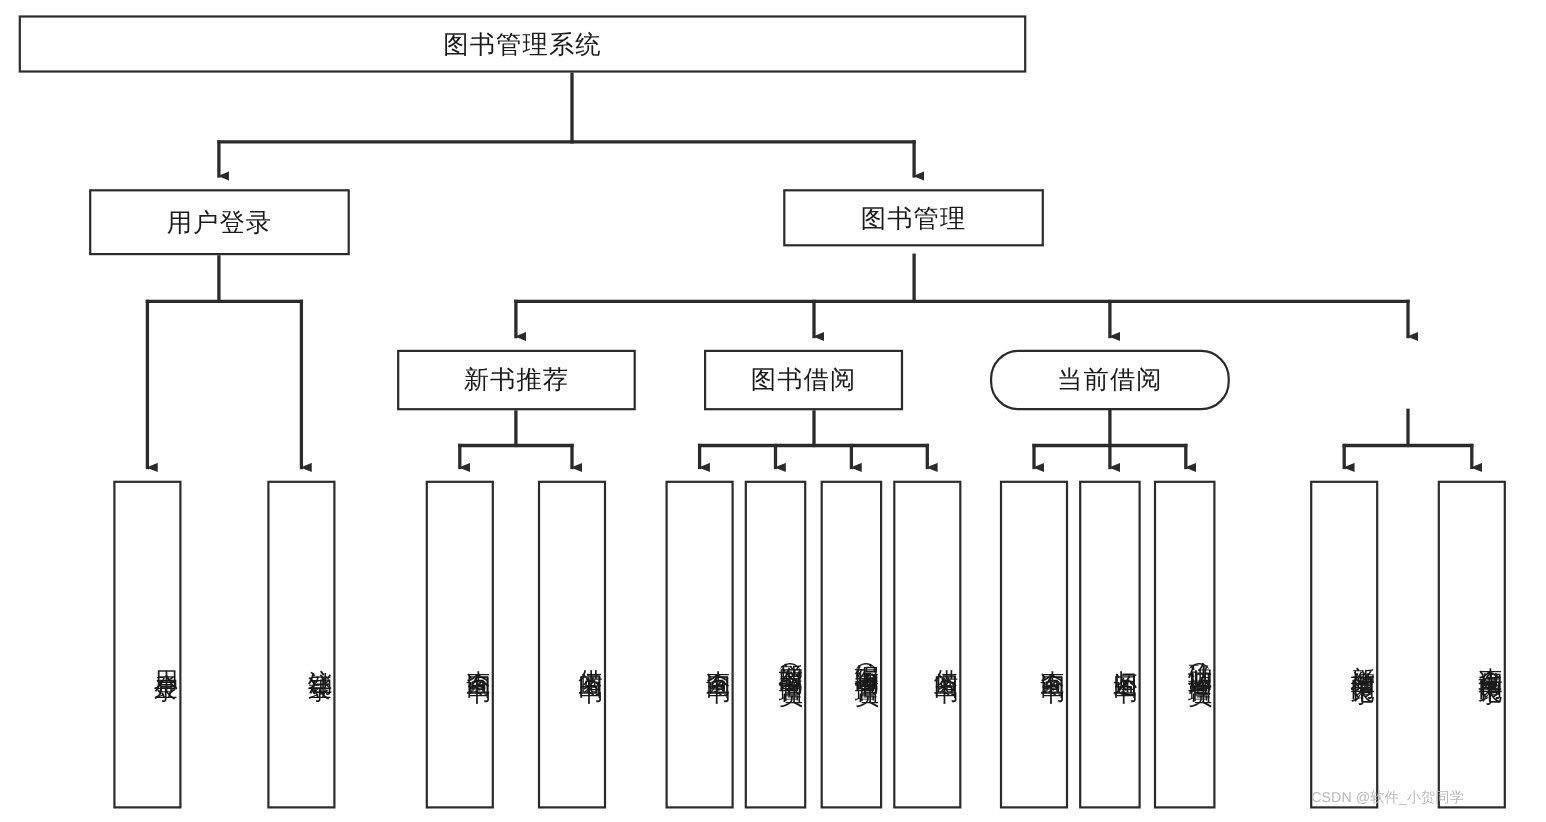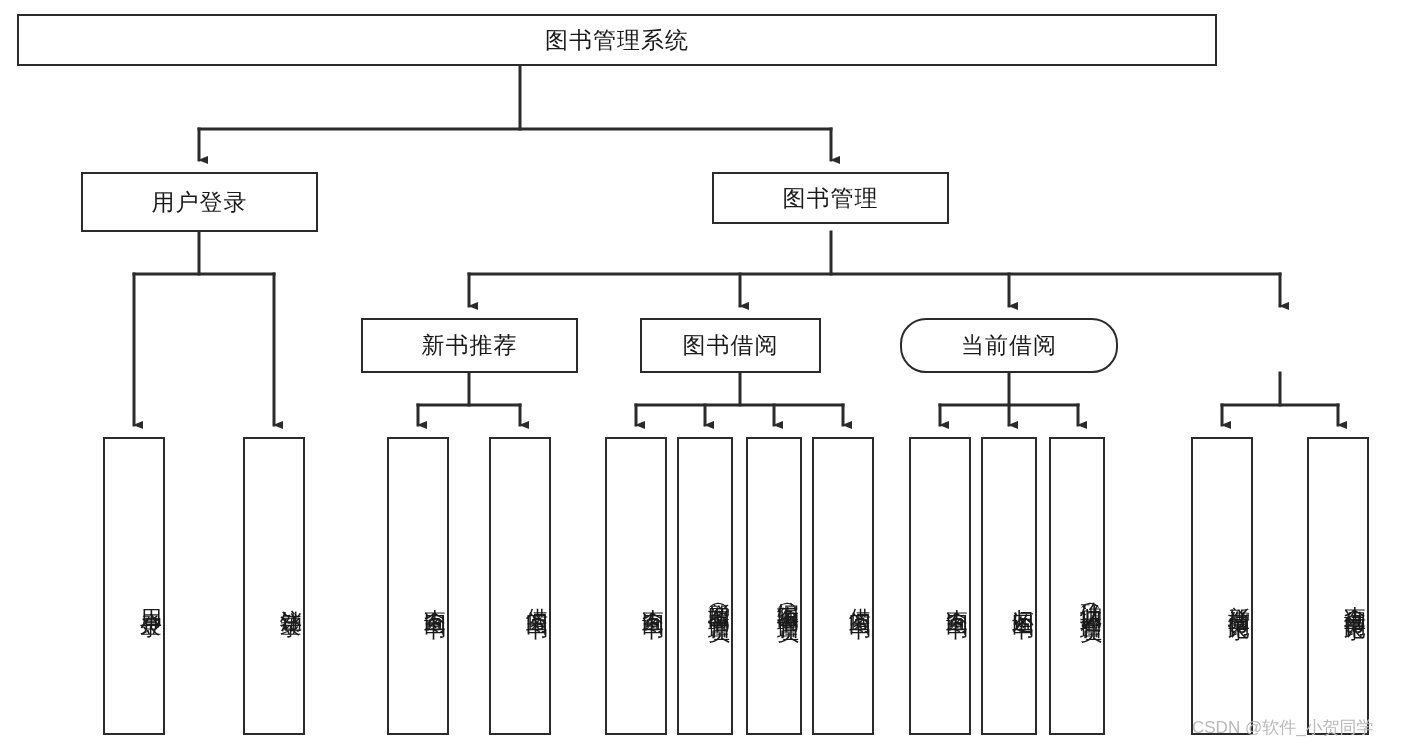--- a/index.html
+++ b/index.html
@@ -51,21 +51,21 @@
     line-height: 1.08;
   }
   .node-label {
     display: block;
     white-space: nowrap;
   }
   .watermark {
     position: absolute;
     left: 1192px;
     top: 716px;
-    font-size: 17px;
+    font-size: 13px;
     color: #b9b9b9;
     white-space: nowrap;
     user-select: none;
   }
 </style>
 </head>
 <body>
 
 <div id="diagram-root">
 
@@ -113,21 +113,21 @@
       <path d="M1009,405 L1009,425" marker-end="url(#arrowhead)"></path>
       <path d="M1078,405 L1078,425" marker-end="url(#arrowhead)"></path>
 
       <path d="M1280,373 L1280,405"></path>
       <path d="M1222,405 L1338,405"></path>
       <path d="M1222,405 L1222,425" marker-end="url(#arrowhead)"></path>
       <path d="M1338,405 L1338,425" marker-end="url(#arrowhead)"></path>
     </g>
   </svg>
 
-  <div class="node-box horizontal" style="left:17px; top:14px; width:1200px; height:52px;">
+  <div class="node-box horizontal" style="left:17px; top:14px; width:916px; height:52px;">
     <span class="node-label">图书管理系统</span>
   </div>
 
   <div class="node-box horizontal" style="left:81px; top:172px; width:237px; height:60px;">
     <span class="node-label">用户登录</span>
   </div>
   <div class="node-box horizontal" style="left:712px; top:172px; width:237px; height:52px;">
     <span class="node-label">图书管理</span>
   </div>
 

